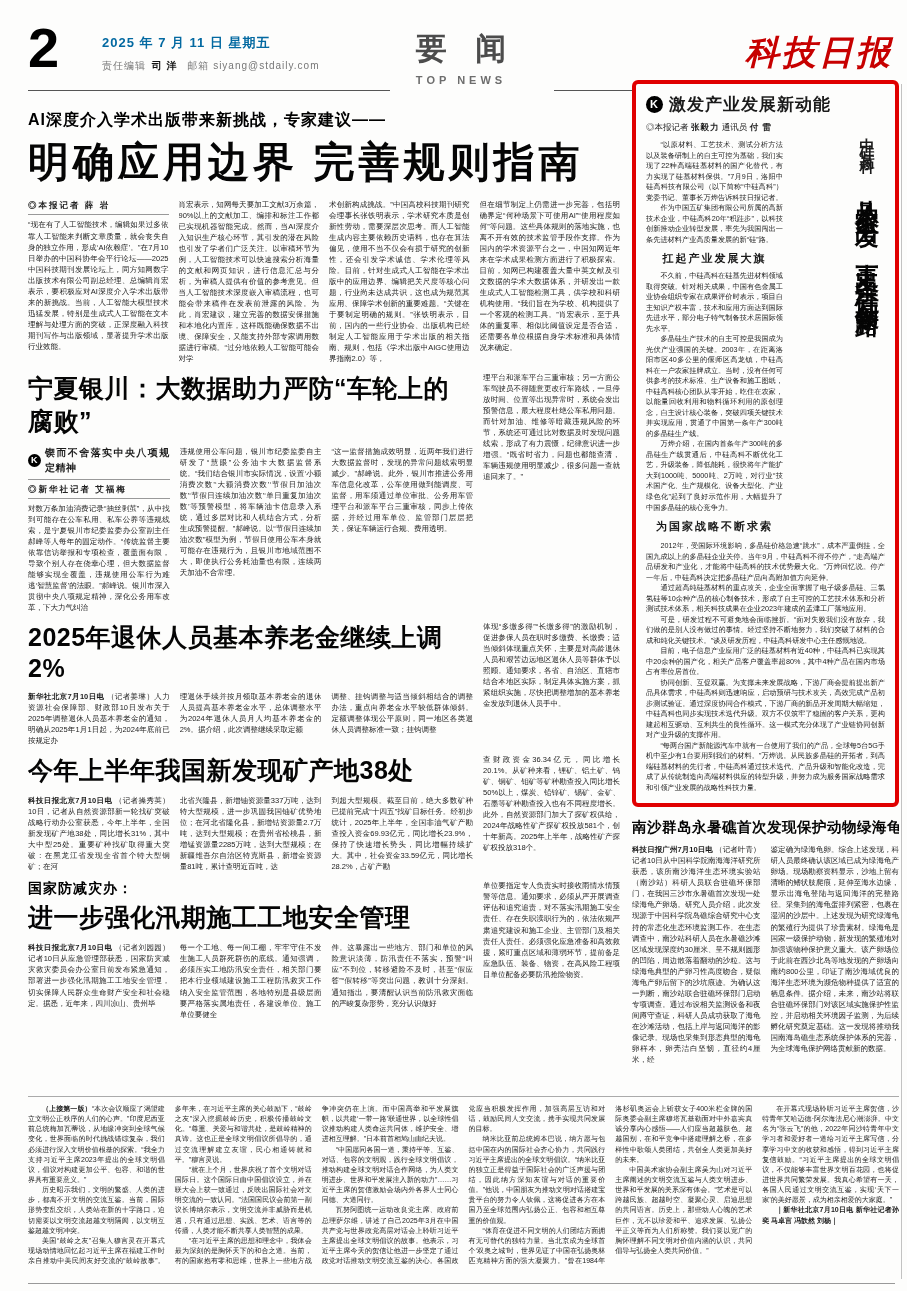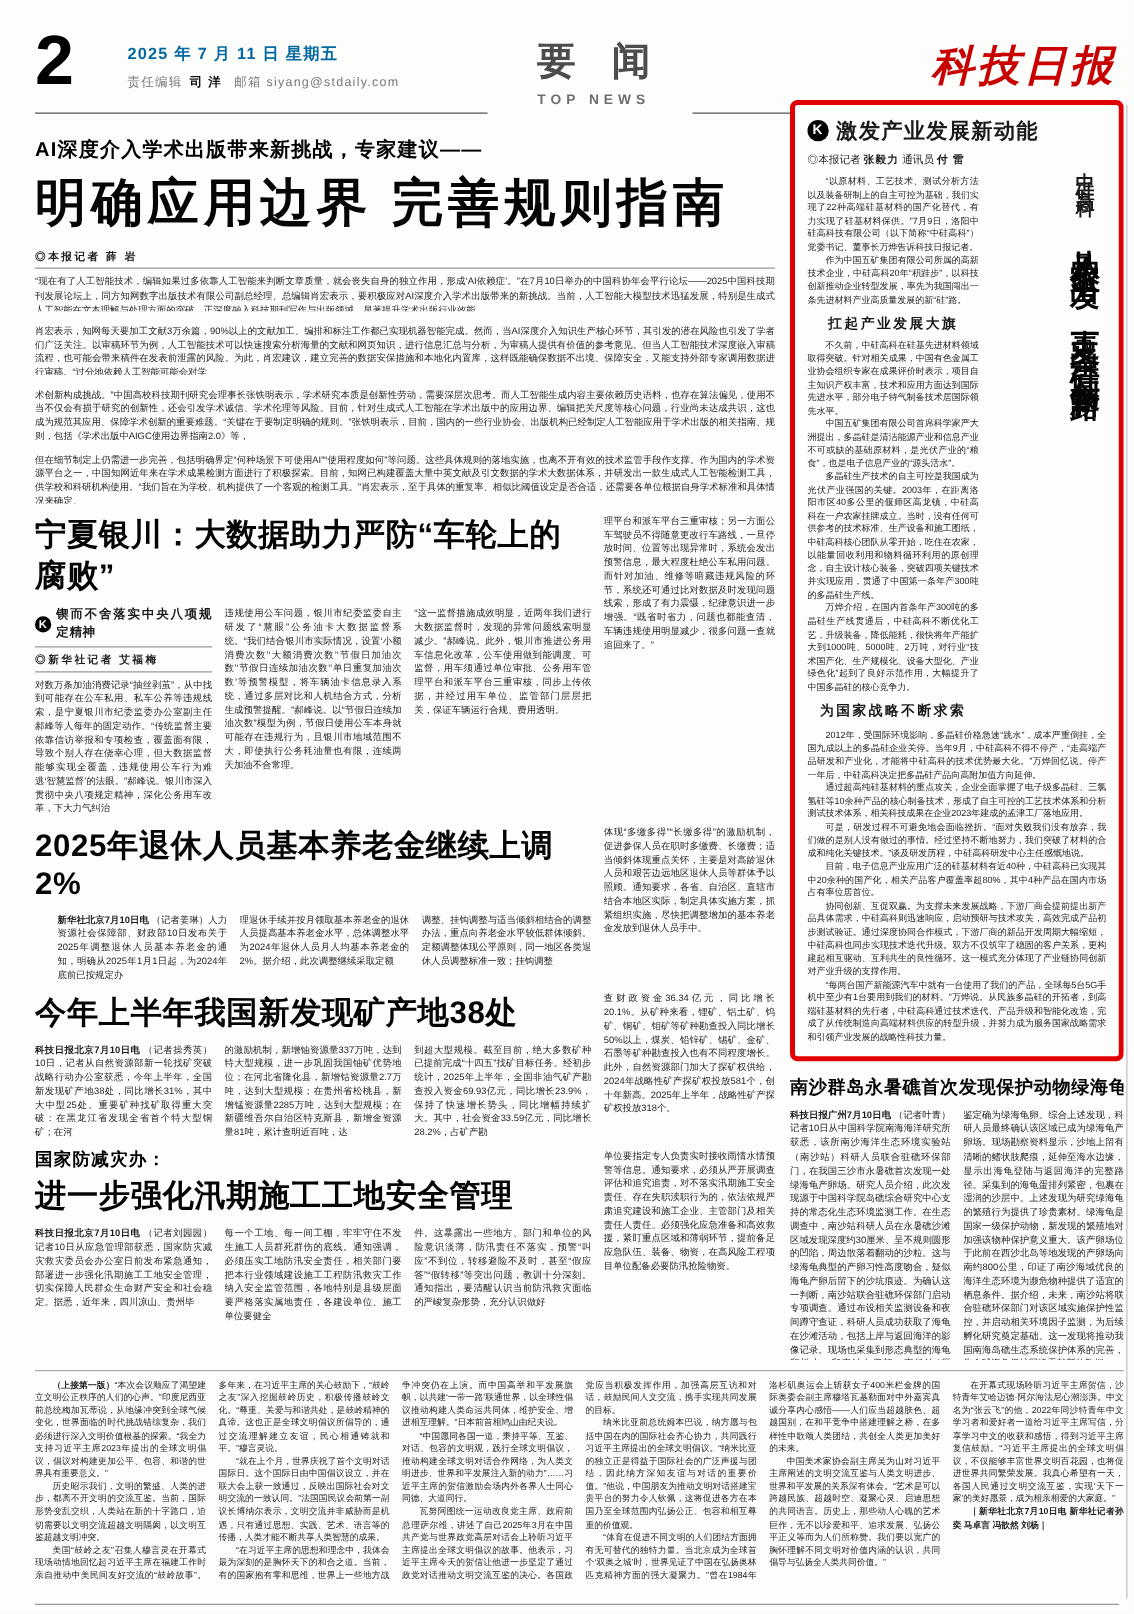--- a/index.html
+++ b/index.html
@@ -8,21 +8,21 @@
           font-family:"Liberation Sans", sans-serif; color:#1a1a1a; overflow:hidden; }
   
   .hdr { position:absolute; left:28px; top:14px; right:12px; height:92px; }
   .pagenum { position:absolute; left:0; top:6px; font-size:56px; font-weight:900; line-height:1; color:#000; }
   .hdr-meta { position:absolute; left:74px; top:20px; }
   .hdr-date { font-size:13px; font-weight:bold; color:#0369a1; letter-spacing:1px; }
   .hdr-ed   { margin-top:7px; font-size:10px; color:#777; letter-spacing:1px; }
   .hdr-ed b { color:#111; margin:0 6px 0 2px; }
   .rule-l { position:absolute; left:0;  top:76px; width:362px; border-top:1.5px solid #555; }
   .rule-r { position:absolute; left:526px; top:76px; width:96px; border-top:1.5px solid #555; }
-  .section { position:absolute; left:372px; top:14px; width:150px; text-align:center; }
+  .section { position:absolute; left:358px; top:14px; width:150px; text-align:center; }
   .section-cn { font-size:31px; font-weight:900; color:#4c4c4c; letter-spacing:10px; text-indent:10px; }
   .section-en { margin-top:4px; font-size:11px; font-weight:bold; color:#6d6d6d; letter-spacing:4px; }
   .masthead { position:absolute; right:2px; top:16px; font-family:"DejaVu Serif", serif; font-style:italic;
               font-weight:bold; font-size:34px; color:#c70000; letter-spacing:3px; }
   
   .art { margin-bottom:8px; overflow:hidden; }
   .kicker1 { font-size:16px; font-weight:bold; color:#000; letter-spacing:1px; }
   .head-xl { font-size:41px; font-weight:900; text-align:left; letter-spacing:4px; color:#050505; margin:4px 0 9px; }
   .head-l  { font-size:25px; font-weight:900; letter-spacing:0.5px; color:#050505; margin:0 0 8px; }
   .cols { display:flex; gap:10px; }
@@ -91,21 +91,21 @@
     </div>
     <div class="rule-r"></div>
     <div class="masthead">科技日报</div>
   </div>
 
   <div class="left-region">
 
     <div class="art">
       <div class="kicker1">AI深度介入学术出版带来新挑战，专家建议——</div>
       <div class="head-xl">明确应用边界  完善规则指南</div>
-      <div class="cols" style="max-height:204px;flex-direction:column;">
+      <div class="cols" style="max-height:204px;">
         <div class="col">
           <div class="byline"><b>◎本报记者 薛 岩</b></div>
           <span>“现在有了人工智能技术，编辑如果过多依靠人工智能来判断文章质量，就会丧失自身的独立作用，形成‘AI依赖症’。”在7月10日举办的中国科协年会平行论坛——2025中国科技期刊发展论坛上，同方知网数字出版技术有限公司副总经理、总编辑肖宏表示，要积极应对AI深度介入学术出版带来的新挑战。当前，人工智能大模型技术迅猛发展，特别是生成式人工智能在文本理解与处理方面的突破，正深度融入科技期刊写作与出版领域，显著提升学术出版行业效能。</span>
         </div>
         <div class="col">肖宏表示，知网每天要加工文献3万余篇，90%以上的文献加工、编排和标注工作都已实现机器智能完成。然而，当AI深度介入知识生产核心环节，其引发的潜在风险也引发了学者们广泛关注。以审稿环节为例，人工智能技术可以快速搜索分析海量的文献和网页知识，进行信息汇总与分析，为审稿人提供有价值的参考意见。但当人工智能技术深度嵌入审稿流程，也可能会带来稿件在发表前泄露的风险。为此，肖宏建议，建立完善的数据安保措施和本地化内置库，这样既能确保数据不出境、保障安全，又能支持外部专家调用数据进行审稿。“过分地依赖人工智能可能会对学</div>
         <div class="col">术创新构成挑战。”中国高校科技期刊研究会理事长张铁明表示，学术研究本质是创新性劳动，需要深层次思考。而人工智能生成内容主要依赖历史语料，也存在算法偏见，使用不当不仅会有损于研究的创新性，还会引发学术诚信、学术伦理等风险。目前，针对生成式人工智能在学术出版中的应用边界、编辑把关尺度等核心问题，行业尚未达成共识，这也成为规范其应用、保障学术创新的重要难题。“关键在于要制定明确的规则。”张铁明表示，目前，国内的一些行业协会、出版机构已经制定人工智能应用于学术出版的相关指南、规则，包括《学术出版中AIGC使用边界指南2.0》等，</div>
         <div class="col">但在细节制定上仍需进一步完善，包括明确界定“何种场景下可使用AI”“使用程度如何”等问题。这些具体规则的落地实施，也离不开有效的技术监管手段作支撑。作为国内的学术资源平台之一，中国知网近年来在学术成果检测方面进行了积极探索。目前，知网已构建覆盖大量中英文献及引文数据的学术大数据体系，并研发出一款生成式人工智能检测工具，供学校和科研机构使用。“我们旨在为学校、机构提供了一个客观的检测工具。”肖宏表示，至于具体的重复率、相似比阈值设定是否合适，还需要各单位根据自身学术标准和具体情况来确定。</div>
       </div>
     </div>
 
@@ -124,41 +124,41 @@
           <div class="col">违规使用公车问题，银川市纪委监委自主研发了“慧眼”公务油卡大数据监督系统。“我们结合银川市实际情况，设置‘小额消费次数’‘大额消费次数’‘节假日加油次数’‘节假日连续加油次数’‘单日重复加油次数’等预警模型，将车辆油卡信息录入系统，通过多层对比和人机结合方式，分析生成预警提醒。”郝峰说。以“节假日连续加油次数”模型为例，节假日使用公车本身就可能存在违规行为，且银川市地域范围不大，即使执行公务耗油量也有限，连续两天加油不合常理。</div>
           <div class="col">“这一监督措施成效明显，近两年我们进行大数据监督时，发现的异常问题线索明显减少。”郝峰说。此外，银川市推进公务用车信息化改革，公车使用做到能调度、可监督，用车须通过单位审批、公务用车管理平台和派车平台三重审核，同步上传依据，并经过用车单位、监管部门层层把关，保证车辆运行合规、费用透明。</div>
         </div>
       </div>
       <div class="split-side col" style="max-height:222px;">理平台和派车平台三重审核；另一方面公车驾驶员不得随意更改行车路线，一旦停放时间、位置等出现异常时，系统会发出预警信息，最大程度杜绝公车私用问题。而针对加油、维修等暗藏违规风险的环节，系统还可通过比对数据及时发现问题线索，形成了有力震慑，纪律意识进一步增强。“既省时省力，问题也都能查清，车辆违规使用明显减少，很多问题一查就追回来了。”</div>
     </div>
 
     <div class="art split">
       <div class="split-main">
         <div class="head-l">2025年退休人员基本养老金继续上调2%</div>
-        <div class="cols" style="max-height:140px;margin-left:18px;">
+        <div class="cols" style="max-height:140px;">
           <div class="col">
             <b class="datelead">新华社北京7月10日电</b>
             <span>（记者姜琳）人力资源社会保障部、财政部10日发布关于2025年调整退休人员基本养老金的通知，明确从2025年1月1日起，为2024年底前已按规定办</span>
           </div>
           <div class="col">理退休手续并按月领取基本养老金的退休人员提高基本养老金水平，总体调整水平为2024年退休人员月人均基本养老金的2%。据介绍，此次调整继续采取定额</div>
           <div class="col">调整、挂钩调整与适当倾斜相结合的调整办法，重点向养老金水平较低群体倾斜。定额调整体现公平原则，同一地区各类退休人员调整标准一致；挂钩调整</div>
         </div>
       </div>
       <div class="split-side col" style="max-height:178px;">体现“多缴多得”“长缴多得”的激励机制，促进参保人员在职时多缴费、长缴费；适当倾斜体现重点关怀，主要是对高龄退休人员和艰苦边远地区退休人员等群体予以照顾。通知要求，各省、自治区、直辖市结合本地区实际，制定具体实施方案，抓紧组织实施，尽快把调整增加的基本养老金发放到退休人员手中。</div>
     </div>
 
     <div class="art split">
       <div class="split-main">
         <div class="head-l">今年上半年我国新发现矿产地38处</div>
         <div class="cols" style="max-height:130px;">
           <div class="col">
             <b class="datelead">科技日报北京7月10日电</b>
             <span>（记者操秀英）10日，记者从自然资源部新一轮找矿突破战略行动办公室获悉，今年上半年，全国新发现矿产地38处，同比增长31%，其中大中型25处。重要矿种找矿取得重大突破：在黑龙江省发现全省首个特大型铜矿；在河</span>
           </div>
-          <div class="col">的激励机制，新增铀资源量337万吨，达到特大型规模，进一步巩固我国铀矿优势地位；在河北省隆化县，新增钴资源量2.7万吨，达到大型规模；在贵州省松桃县，新增锰资源量2285万吨，达到大型规模；在新疆维吾尔自治区特克斯县，新增金资源量81吨，累计查明近百吨，达</div>
+          <div class="col">北省兴隆县，新增铀资源量337万吨，达到特大型规模，进一步巩固我国铀矿优势地位；在河北省隆化县，新增钴资源量2.7万吨，达到大型规模；在贵州省松桃县，新增锰资源量2285万吨，达到大型规模；在新疆维吾尔自治区特克斯县，新增金资源量81吨，累计查明近百吨，达</div>
           <div class="col">到超大型规模。截至目前，绝大多数矿种已提前完成“十四五”找矿目标任务。经初步统计，2025年上半年，全国非油气矿产勘查投入资金69.93亿元，同比增长23.9%，保持了快速增长势头，同比增幅持续扩大。其中，社会资金33.59亿元，同比增长28.2%，占矿产勘</div>
         </div>
       </div>
       <div class="split-side col" style="max-height:168px;">查财政资金36.34亿元，同比增长20.1%。从矿种来看，锂矿、铝土矿、钨矿、铜矿、钼矿等矿种勘查投入同比增长50%以上，煤炭、铅锌矿、锡矿、金矿、石墨等矿种勘查投入也有不同程度增长。此外，自然资源部门加大了探矿权供给，2024年战略性矿产探矿权投放581个，创十年新高。2025年上半年，战略性矿产探矿权投放318个。</div>
     </div>
 
     <div class="art split">
       <div class="split-main">
         <div class="kicker1" style="font-size:14px;">国家防减灾办：</div>
         <div class="head-l" style="margin-top:3px;">进一步强化汛期施工工地安全管理</div>
@@ -187,21 +187,20 @@
           <div class="f-byline">
             <span>◎本报记者</span>
             <b>张毅力</b>
             <span>通讯员</span>
             <b>付 雷</b>
           </div>
           <p class="f-p">“以原材料、工艺技术、测试分析方法以及装备研制上的自主可控为基础，我们实现了22种高端硅基材料的国产化替代，有力实现了硅基材料保供。”7月9日，洛阳中硅高科技有限公司（以下简称“中硅高科”）党委书记、董事长万烨告诉科技日报记者。</p>
           <p class="f-p">作为中国五矿集团有限公司所属的高新技术企业，中硅高科20年“积跬步”，以科技创新推动企业转型发展，率先为我国闯出一条先进材料产业高质量发展的新“硅”路。</p>
           <div class="f-sub">扛起产业发展大旗</div>
           <p class="f-p">不久前，中硅高科在硅基先进材料领域取得突破。针对相关成果，中国有色金属工业协会组织专家在成果评价时表示，项目自主知识产权丰富，技术和应用方面达到国际先进水平，部分电子特气制备技术居国际领先水平。</p>
-          <p class="f-p">中国五矿集团有限公司首席科学家严大洲提出，多晶硅是清洁能源产业和信息产业不可或缺的基础原材料，是光伏产业的“粮食”，也是电子信息产业的“源头活水”。</p>
           <p class="f-p">多晶硅生产技术的自主可控是我国成为光伏产业强国的关键。2003年，在距离洛阳市区40多公里的偃师区高龙镇，中硅高科在一户农家挂牌成立。当时，没有任何可供参考的技术标准、生产设备和施工图纸，中硅高科核心团队从零开始，吃住在农家，以能量回收利用和物料循环利用的原创理念，自主设计核心装备，突破四项关键技术并实现应用，贯通了中国第一条年产300吨的多晶硅生产线。</p>
           <p class="f-p">万烨介绍，在国内首条年产300吨的多晶硅生产线贯通后，中硅高科不断优化工艺，升级装备，降低能耗，很快将年产能扩大到1000吨、5000吨、2万吨，对行业“技术国产化、生产规模化、设备大型化、产业绿色化”起到了良好示范作用，大幅提升了中国多晶硅的核心竞争力。</p>
           <div class="f-sub">为国家战略不断求索</div>
         </div>
         <div class="f-vtitle">
           <span class="f-vt-small">中硅高科：</span>
           <span class="f-vt-big">从农家『出发』，走出一条『硅』基创新路</span>
         </div>
       </div>
       <div class="f-body2">

